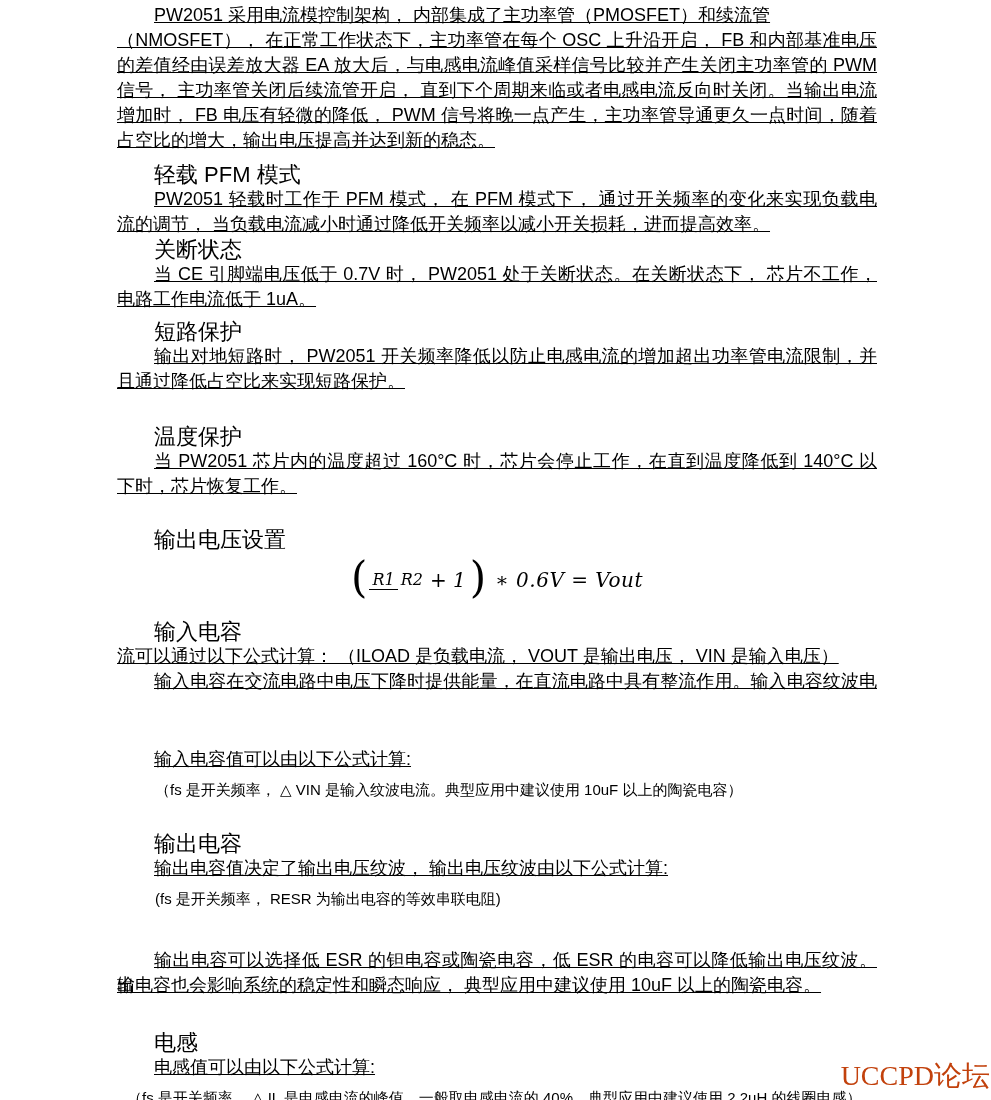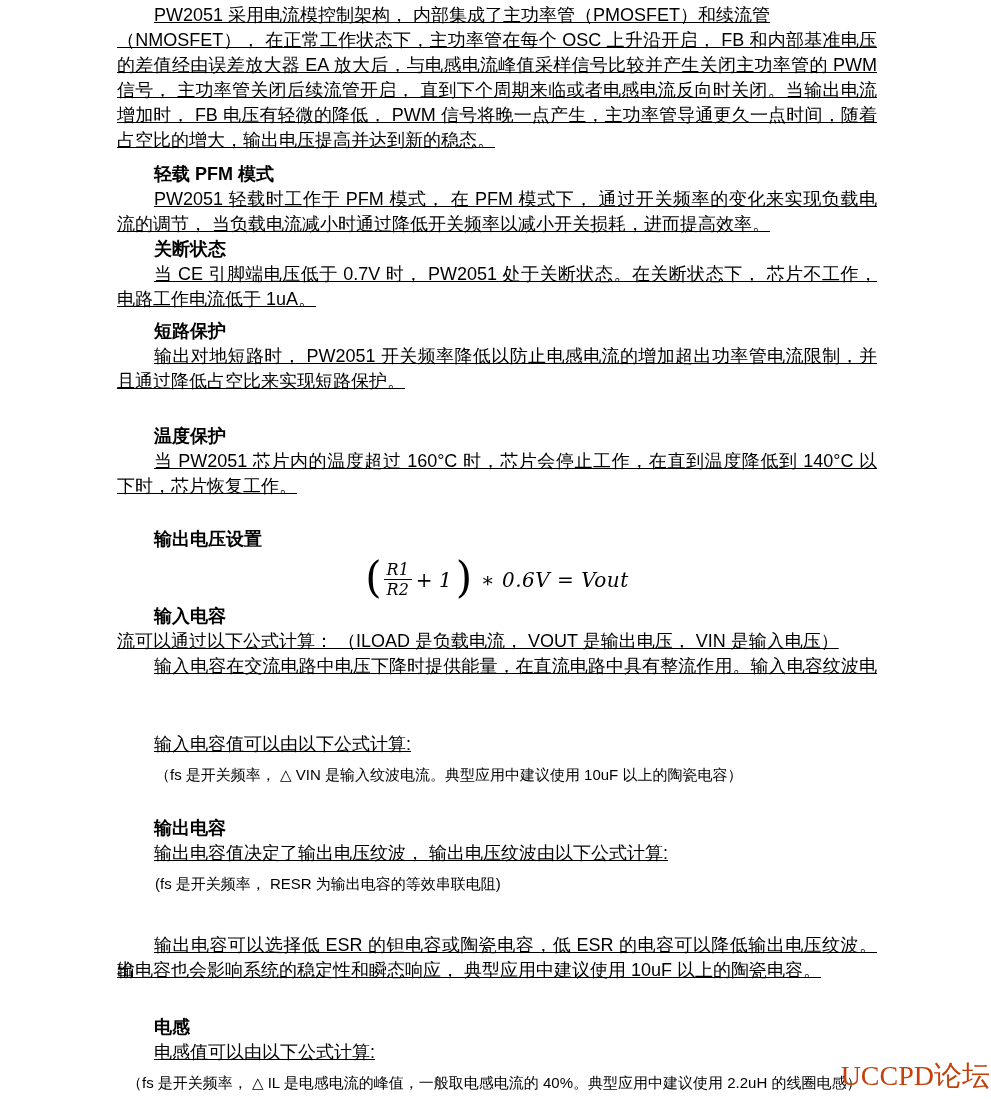--- a/index.html
+++ b/index.html
@@ -8,35 +8,35 @@
     font-family:"Liberation Sans","DejaVu Sans",sans-serif;color:#000;
   }
   .content{position:absolute;left:117px;top:3px;width:760px;}
   .para{margin:0;padding:0;}
   .ln{
     height:25px;line-height:25px;font-size:18px;white-space:nowrap;text-decoration:underline;
   }
   .j{white-space:normal;text-align:justify;text-align-last:justify;text-justify:inter-character;}
   .ind{text-indent:37px;}
   .h{
-    font-weight:700;padding-left:37px;height:25px;line-height:25px;font-size:18px;margin:0;
+    font-weight:400;padding-left:37px;height:25px;line-height:25px;font-size:22px;margin:0;
   }
   .note{
     font-size:15px;line-height:22px;height:22px;padding-left:38px;white-space:nowrap;
   }
   .note-out{padding-left:10px;}
-  .mt3{margin-top:7px}.mt5{margin-top:5px}.mt7{margin-top:2px}.mt9{margin-top:9px}
+  .mt3{margin-top:7px}.mt5{margin-top:5px}.mt7{margin-top:17px}.mt9{margin-top:9px}
   .mt27{margin-top:38px}.mt28{margin-top:28px}.mt30{margin-top:30px}
   .mt32{margin-top:32px}.mt53{margin-top:53px}
   .formula{
     height:45px;display:flex;align-items:center;justify-content:center;
     font-family:"DejaVu Serif","Liberation Serif",serif;font-style:italic;font-size:20px;
   }
   .paren{font-size:42px;line-height:1;font-style:normal;font-weight:400;transform:translateY(-2px);}
-  .frac{display:inline-flex;flex-direction:column;align-items:center;font-size:16px;line-height:19px;margin:0 2px;}
+  .frac{display:inline-flex;flex-direction:row;align-items:center;font-size:16px;line-height:19px;margin:0 2px;}
   .fnum{border-bottom:1.6px solid #000;padding:0 3px 0 3px;}
   .fden{padding:0 3px;}
   .fplus{margin:0 4px 0 2px;}
   .frest{margin-left:9px;letter-spacing:0.5px;}
   .watermark{
     position:absolute;right:1px;bottom:7px;font-size:28px;line-height:34px;
     color:#c2410c;font-weight:400;white-space:nowrap;font-family:Liberation Serif, serif;
   }
 </style>
 </head>

